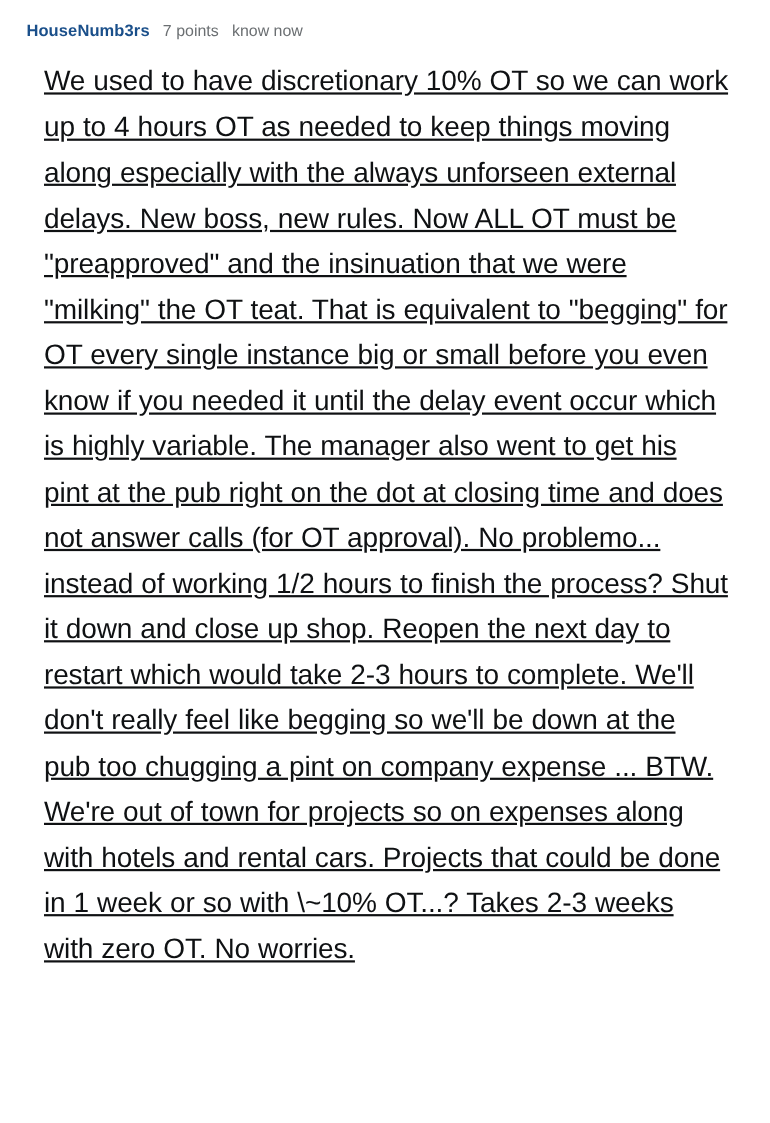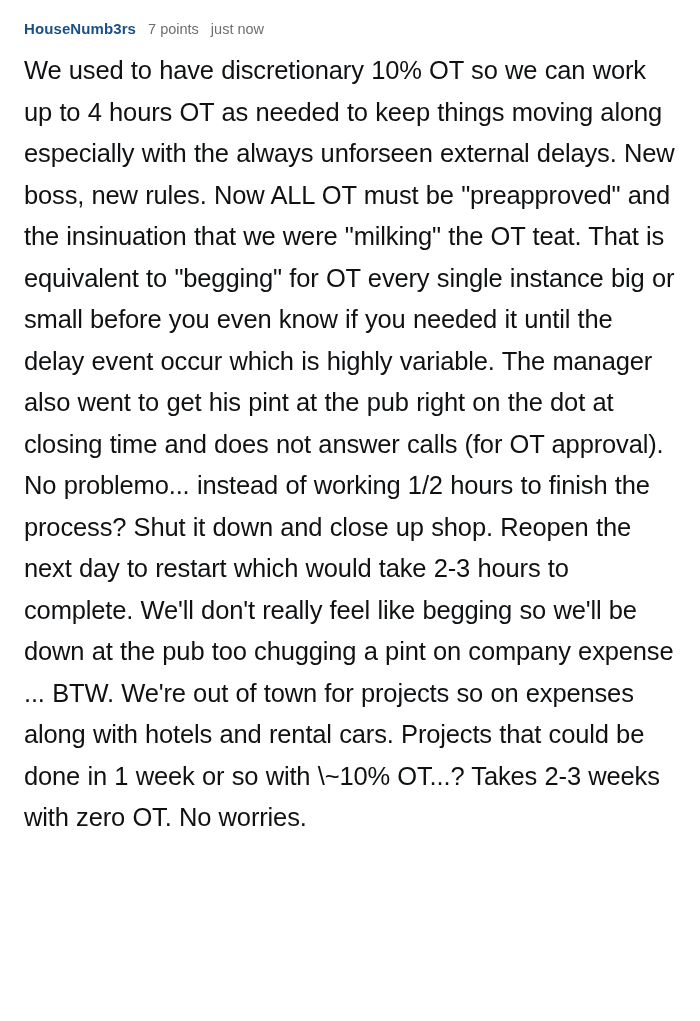--- a/index.html
+++ b/index.html
@@ -37,28 +37,29 @@
     font-size: 14.5px;
   }
   .comment-body {
     font-size: 25.5px;
     line-height: 41.5px;
     color: #0f1113;
     letter-spacing: -0.15px;
     word-spacing: 0.4px;
   }
   .comment-body p {
-    margin: 0;
+    margin: 16px;
+    text-decoration: underline;
   }
 </style>
 </head>
 <body>
 
 <div class="comment">
   <div class="comment-header">
     <span class="author">HouseNumb3rs</span>
     <span class="points">7 points</span>
-    <span class="timestamp">just now</span>
+    <span class="timestamp">know now</span>
   </div>
   <div class="comment-body">
     <p>We used to have discretionary 10% OT so we can work up to 4 hours OT as needed to keep things moving along especially with the always unforseen external delays. New boss, new rules. Now ALL OT must be "preapproved" and the insinuation that we were "milking" the OT teat. That is equivalent to "begging" for OT every single instance big or small before you even know if you needed it until the delay event occur which is highly variable. The manager also went to get his pint at the pub right on the dot at closing time and does not answer calls (for OT approval). No problemo... instead of working 1/2 hours to finish the process? Shut it down and close up shop. Reopen the next day to restart which would take 2-3 hours to complete. We'll don't really feel like begging so we'll be down at the pub too chugging a pint on company expense ... BTW. We're out of town for projects so on expenses along with hotels and rental cars. Projects that could be done in 1 week or so with \~10% OT...? Takes 2-3 weeks with zero OT. No worries.</p>
   </div>
 </div>
 
 </body></html>

